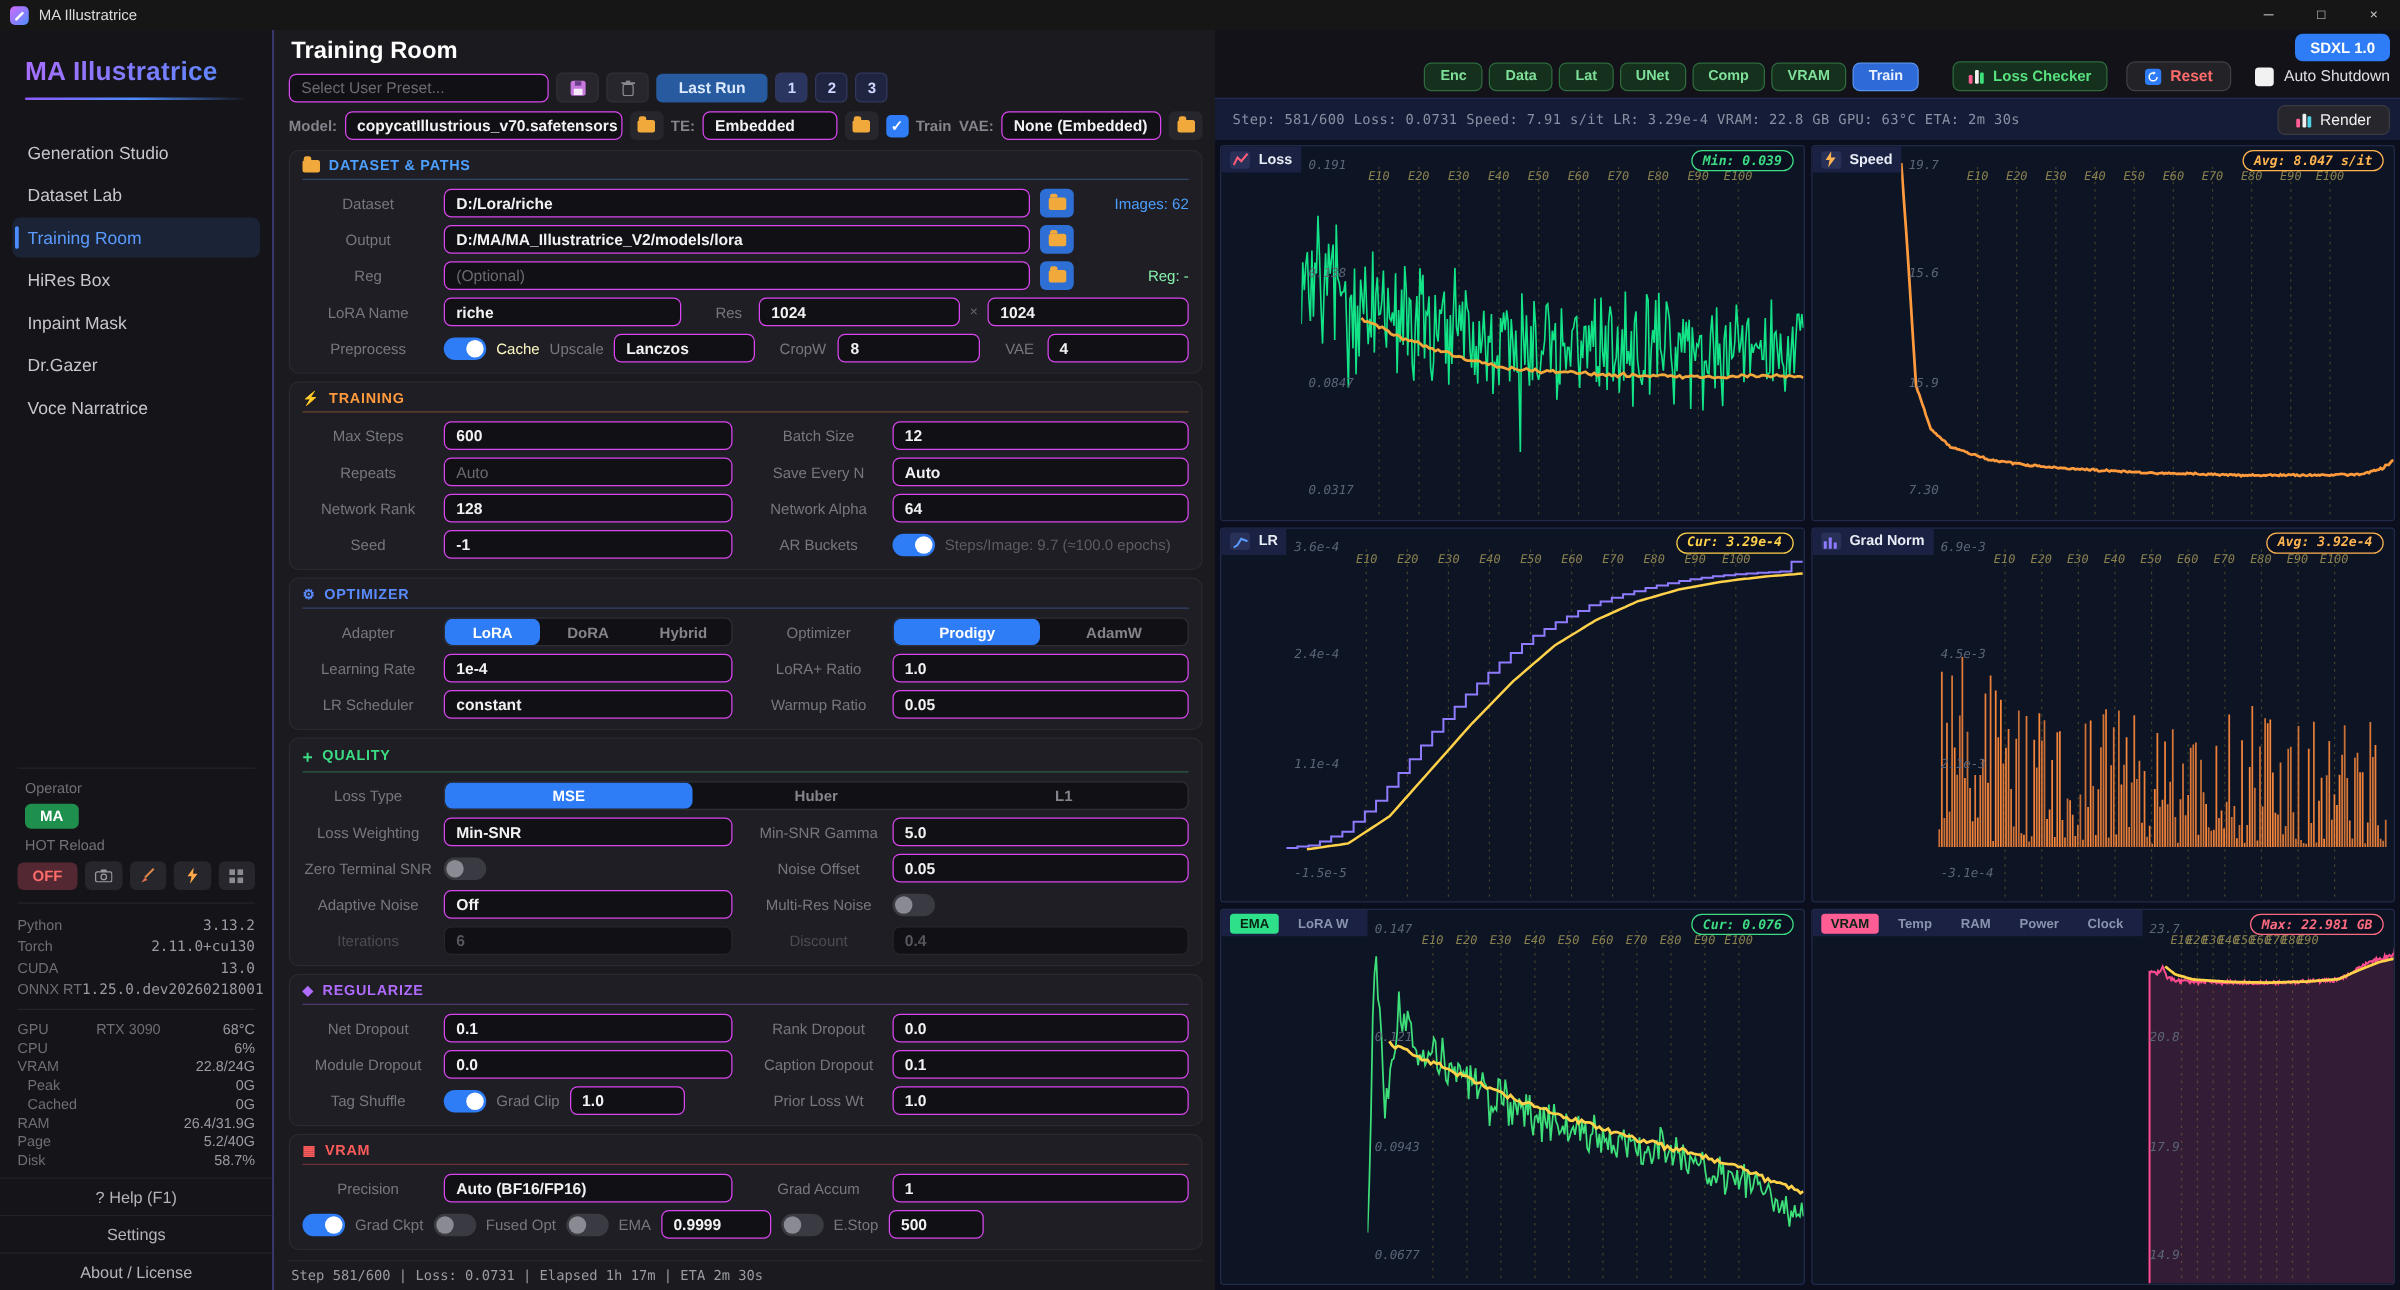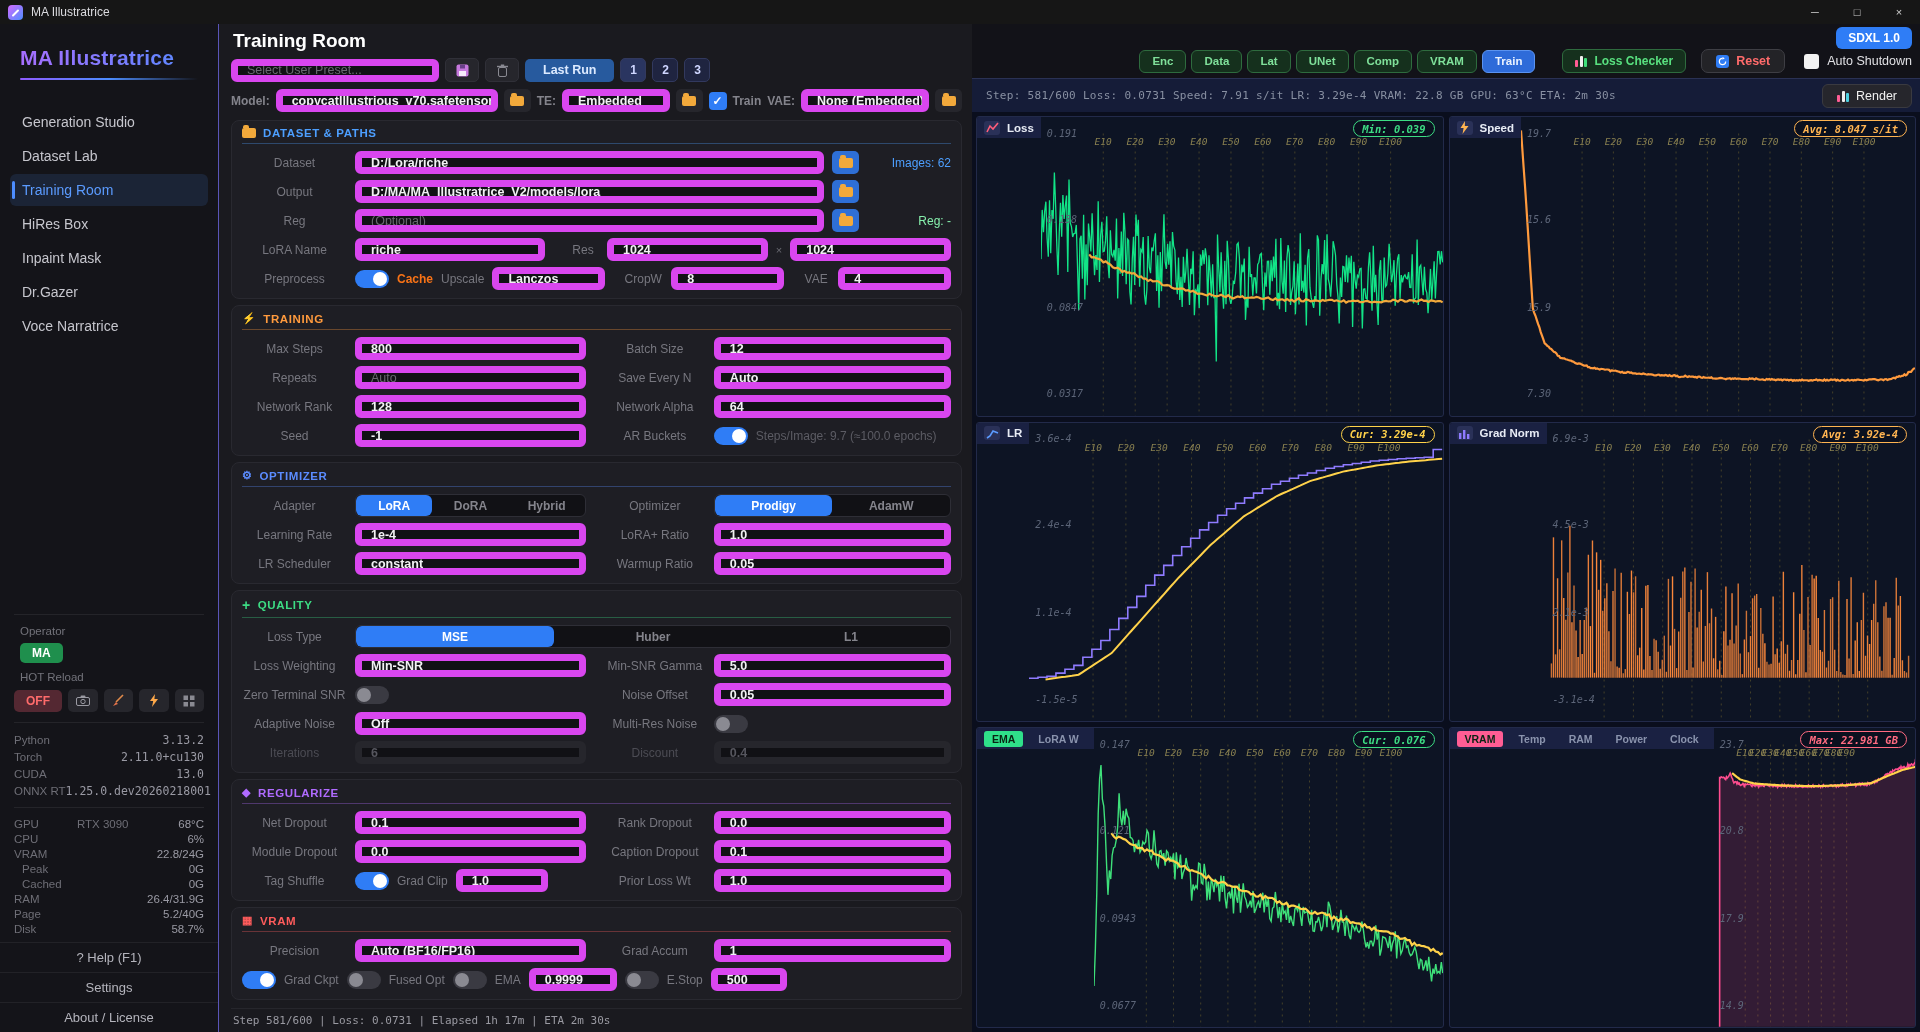--- a/index.html
+++ b/index.html
@@ -62,21 +62,21 @@
   .ibtn { width:34px; height:24px; background:#26262c; border:1px solid #303038;
     border-radius:5px; display:flex; align-items:center; justify-content:center; }
   .lastrun { background:#275a9e; color:#dceaff; font-weight:bold; font-size:12.5px;
     padding:4.5px 18px; border-radius:5px; }
   .slot-btn { width:26px; height:24px; background:#1f2440; border:1px solid #32395e;
     border-radius:5px; color:#cfd6ff; font-size:12px; font-weight:bold; display:flex;
     align-items:center; justify-content:center; }
   .slot-btn.bright { background:#2a3560; }
   .mrow { display:flex; gap:6px; align-items:center; margin-bottom:8px; }
   .mlabel { font-size:12px; font-weight:bold; color:#84848c; flex:none; }
-  .finput { background:#111115; border:7px solid #d946ef; border-radius:6px; height:23px;
+  .finput { background:#111115; border:1px solid #d946ef; border-radius:6px; height:23px;
     display:flex; align-items:center; padding:0 9px; overflow:hidden; white-space:nowrap; }
   .finput .val { font-size:12.5px; font-weight:600; color:#f2f2f4; }
   .finput .val.ph { color:#6a6a72; font-weight:400; }
   .finput.dim { border-color:#26262c; }
   .finput.dim .val { color:#56565e; }
   .fx { flex:1; min-width:0; }
   .folderbtn { width:27px; height:23px; background:#26262c; border-radius:5px; flex:none;
     display:flex; align-items:center; justify-content:center; }
   .folderbtn.blue { background:#2e6fd6; }
   .folder-ic { width:14px; height:10px; background:#f2a93b; border-radius:2px; position:relative; }
@@ -385,21 +385,21 @@
                 <span class="val">1024</span>
               </div>
               <span class="sepx">×</span>
               <div class="finput fx">
                 <span class="val">1024</span>
               </div>
             </div>
             <div class="frow">
               <span class="flabel" style="width: 105px;">Preprocess</span>
               <span class="toggle on"></span>
-              <span class="ftext" style="color: #f97316; font-weight: bold;">Cache</span>
+              <span class="ftext" style="color: #fef9c3;">Cache</span>
               <span class="ftext" style="color: rgb(119, 119, 127);">Upscale</span>
               <div class="finput fx">
                 <span class="val">Lanczos</span>
               </div>
               <span class="flabel" style="width: 50px; padding-left: 10px;">CropW</span>
               <div class="finput fx">
                 <span class="val">8</span>
               </div>
               <span class="flabel" style="width: 38px; padding-left: 10px;">VAE</span>
               <div class="finput fx">
@@ -409,21 +409,21 @@
           </div>
           <div class="section">
             <div class="sec-head" style="color: rgb(255, 154, 61); border-bottom-color: rgba(255, 154, 61, 0.333);">
               <span style="font-size: 11px; color: rgb(255, 154, 61); font-weight: bold;">⚡</span>
               <span>TRAINING</span>
             </div>
             <div class="frow">
               <div class="half-l">
                 <span class="flabel" style="width: 105px;">Max Steps</span>
                 <div class="finput fx">
-                  <span class="val">800</span>
+                  <span class="val">600</span>
                 </div>
               </div>
               <div class="half-r">
                 <span class="flabel" style="width: 112px; padding-left: 10px;">Batch Size</span>
                 <div class="finput fx">
                   <span class="val">12</span>
                 </div>
               </div>
             </div>
             <div class="frow">

